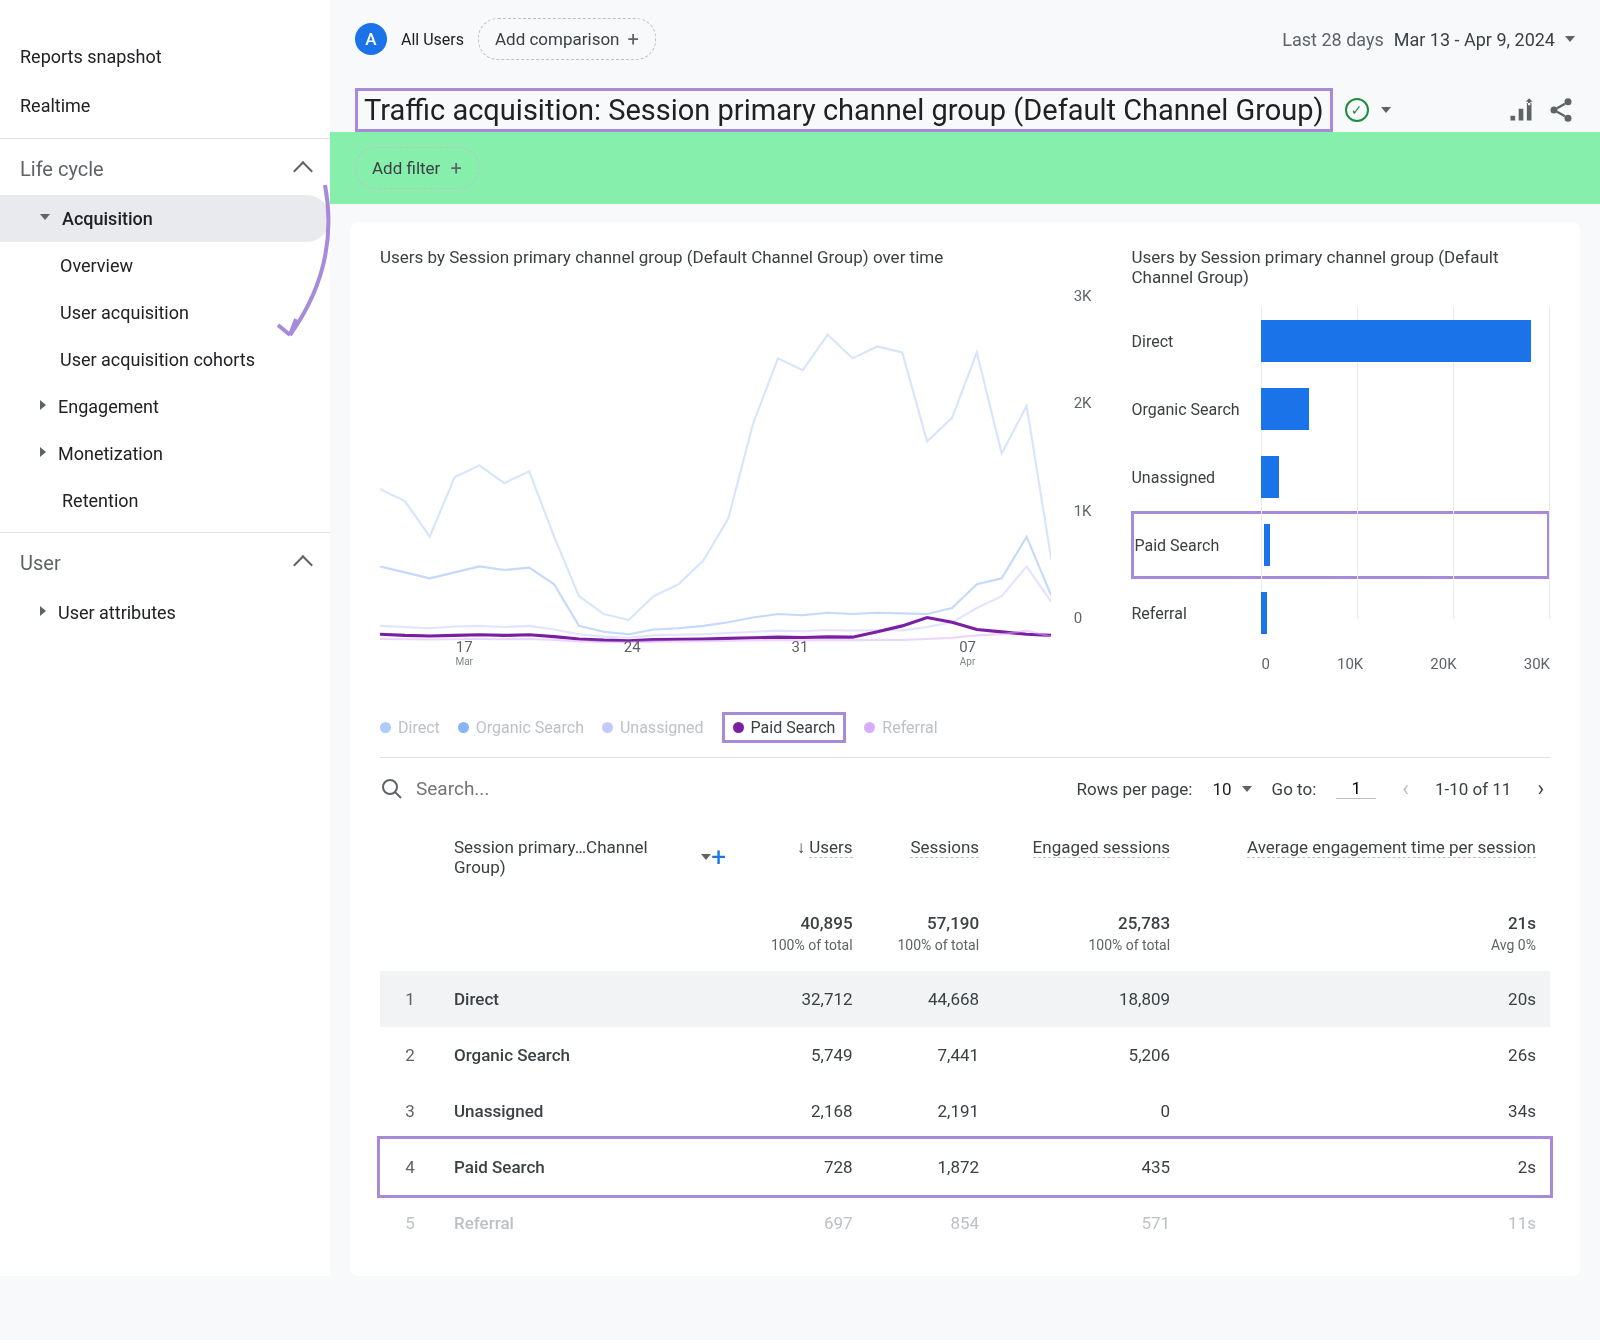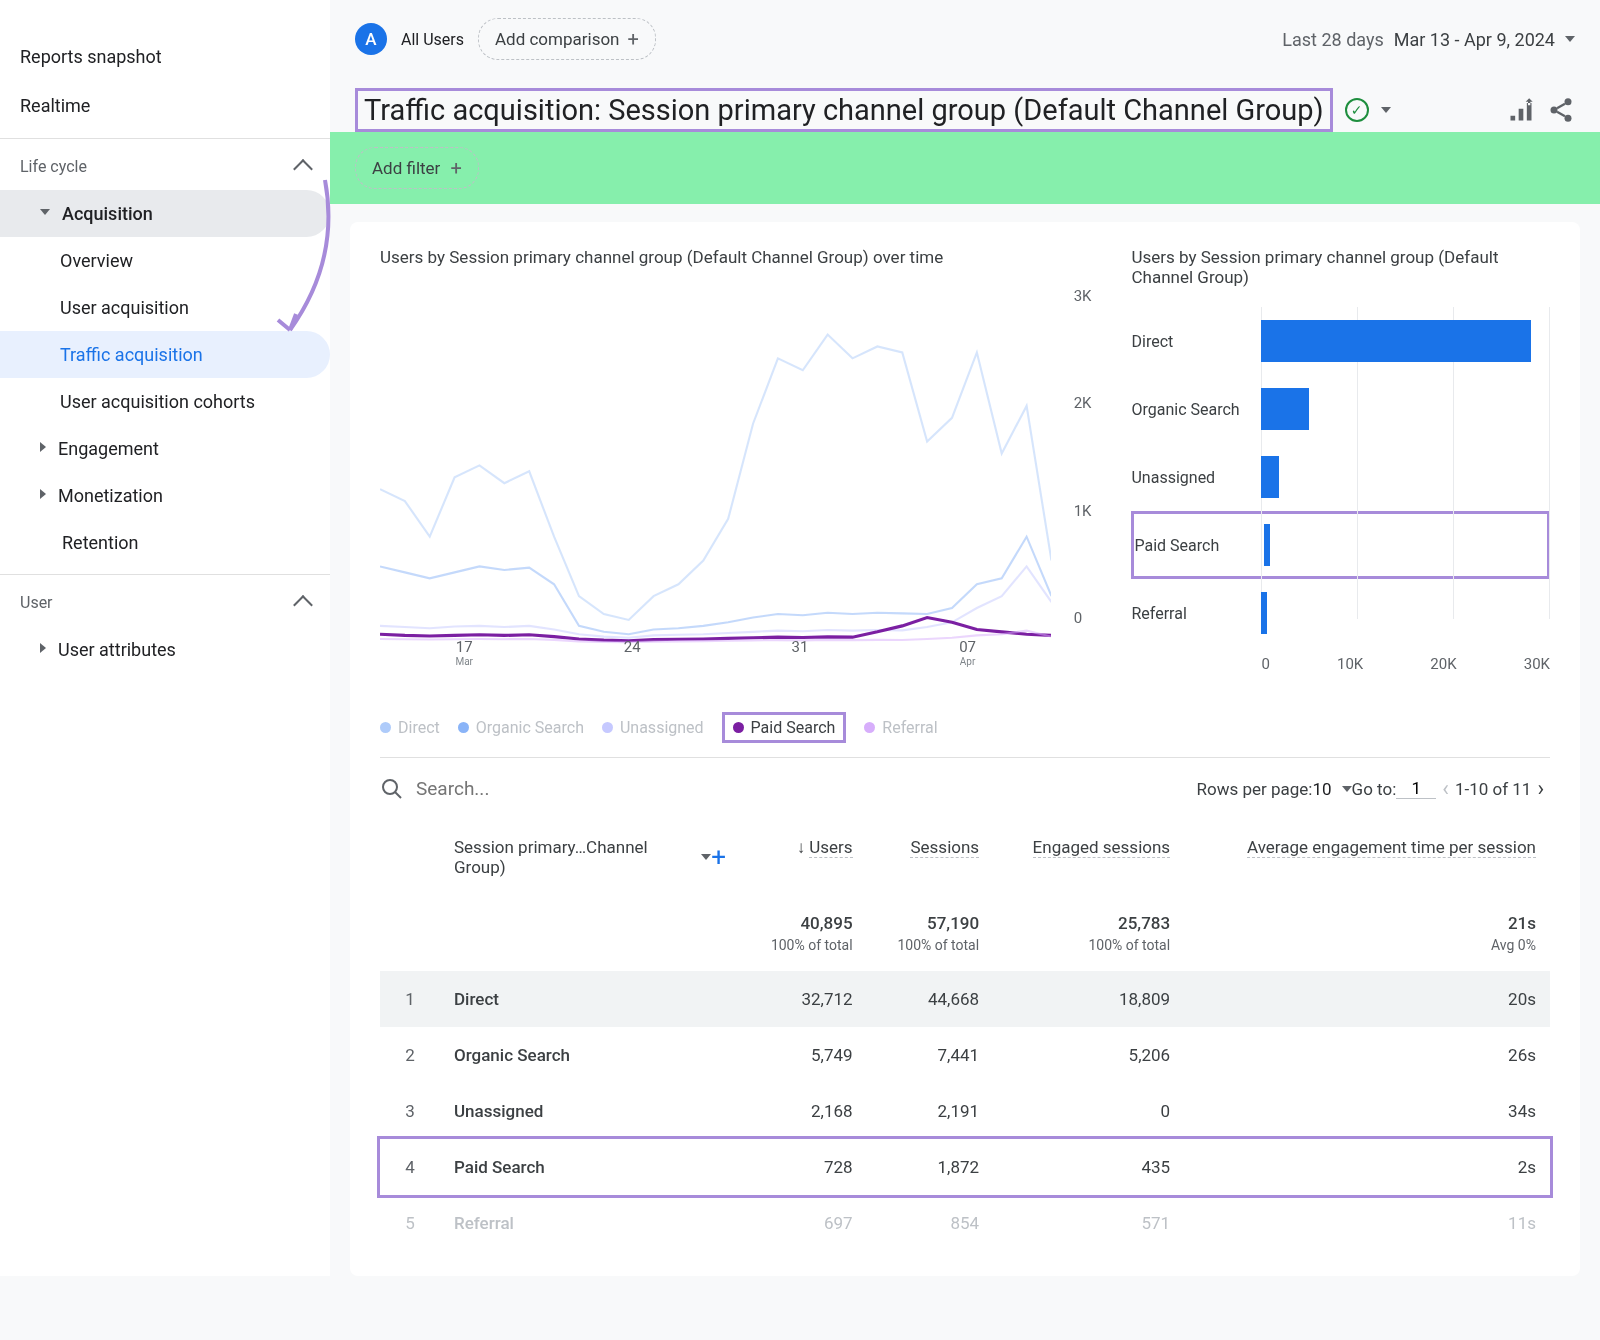--- a/index.html
+++ b/index.html
@@ -1,20 +1,20 @@
 <!DOCTYPE html>
 <html><head>
 <meta charset="utf-8">
 <style>
 *{box-sizing:border-box;margin:0;padding:0;font-family:'Google Sans',Roboto,Arial,sans-serif}
 body{background:#f8f9fa;color:#202124;font-size:14px;width:1600px}
 .layout{display:flex}
 .sidebar{width:330px;background:#fff;padding-top:32px;flex-shrink:0}
 .side-item{padding:14px 20px;font-size:18px;cursor:pointer;position:relative}
-.side-section{padding:14px 20px;font-size:16px;color:#5f6368;display:flex;justify-content:space-between;align-items:center;border-top:1px solid #e0e0e0;margin-top:8px;padding-top:18px}
+.side-section{padding:14px 20px;font-size:20px;color:#5f6368;display:flex;justify-content:space-between;align-items:center;border-top:1px solid #e0e0e0;margin-top:8px;padding-top:18px}
 .side-sub{padding:13px 20px 13px 40px;font-size:18px;display:flex;align-items:center}
 .side-sub.active{background:#e8eaed;border-radius:0 30px 30px 0;font-weight:500}
 .side-sub2{padding:13px 20px 13px 60px;font-size:18px}
 .side-sub2.selected{background:#e8f0fe;color:#1a73e8;border-radius:0 30px 30px 0}
 .caret{display:inline-block;width:0;height:0;border-left:5px solid transparent;border-right:5px solid transparent;border-top:6px solid #5f6368;margin-right:12px;transform:translateY(-2px)}
 .caret-r{border-top:5px solid transparent;border-bottom:5px solid transparent;border-left:6px solid #5f6368;border-right:none;margin-right:12px}
 .chev-up{width:14px;height:14px;border-right:2px solid #5f6368;border-top:2px solid #5f6368;transform:rotate(-45deg);margin-top:4px}
 .main{flex:1;padding:0}
 .topbar{display:flex;align-items:center;justify-content:space-between;padding:18px 25px;background:#f8f9fa}
 .topbar-l{display:flex;align-items:center;gap:14px}
@@ -47,21 +47,21 @@
 .leg-dot{width:11px;height:11px;border-radius:50%}
 .bar-chart{position:relative}
 .bar-row{display:flex;align-items:center;height:68px}
 .bar-label{width:130px;font-size:16px;color:#3c4043;text-align:left}
 .bar-area{flex:1;position:relative;height:42px}
 .bar-fill{position:absolute;top:0;height:42px;background:#1a73e8}
 .bar-x{display:flex;padding-left:130px;font-size:15px;color:#5f6368;justify-content:space-between;margin-top:8px}
 .bar-grid{position:absolute;left:130px;right:0;top:0;bottom:28px;display:flex;justify-content:space-between;pointer-events:none}
 .bar-grid div{width:1px;background:#e8eaed}
 .hl-purple{border:3px solid #a78bda}
-.table-controls{display:flex;align-items:center;padding:18px 0;border-top:1px solid #e0e0e0;margin-top:14px;flex-wrap:wrap}
+.table-controls{display:flex;align-items:center;padding:18px 0;gap:20px;border-top:1px solid #e0e0e0;margin-top:14px;flex-wrap:wrap}
 .search-wrap{display:flex;align-items:center;gap:12px;flex:1;color:#5f6368}
 .search-input{border:none;outline:none;font-size:19px;color:#5f6368;width:250px}
 .tc-label{font-size:17px;color:#3c4043}
 .tc-sel{display:flex;align-items:center;gap:10px;font-size:17px}
 .page-info{font-size:17px;color:#3c4043}
 .page-nav{color:#bdc1c6;font-size:22px;cursor:pointer;padding:0 6px}
 table{width:100%;border-collapse:collapse}
 th,td{padding:18px 14px;text-align:right;font-size:17px}
 th:first-child,td:first-child{text-align:center;width:60px;color:#5f6368}
 th:nth-child(2),td:nth-child(2){text-align:left;width:300px}
@@ -96,21 +96,20 @@
     <div class="side-sub active" style="position:relative">
       <span class="caret"></span>
         <span>Acquisition</span>
       <svg class="arrow-annot" width="80" height="180" viewBox="0 0 80 180">
           <path d="M 60 10 Q 75 90 25 160" stroke="#a78bda" stroke-width="4" fill="none"></path>
           <path d="M 25 160 l -12 -10 M 25 160 l 6 -16" stroke="#a78bda" stroke-width="4" fill="none"></path>
         </svg>
     </div>
     <div class="side-sub2">Overview</div>
     <div class="side-sub2">User acquisition</div>
-    <div class="side-sub2 selected">Traffic acquisition</div>
     <div class="side-sub2">User acquisition cohorts</div>
     <div class="side-sub">
         <span class="caret caret-r"></span>
         <span>Engagement</span>
       </div>
     <div class="side-sub">
         <span class="caret caret-r"></span>
         <span>Monetization</span>
       </div>
     <div class="side-sub">

